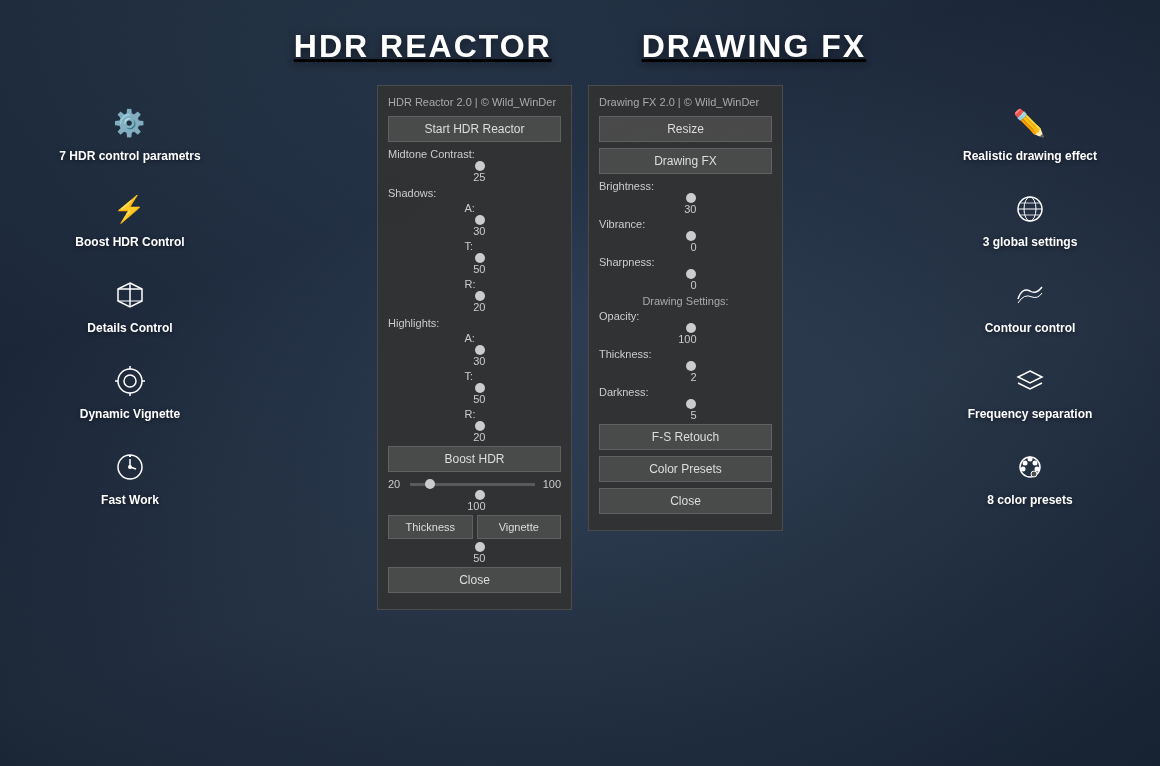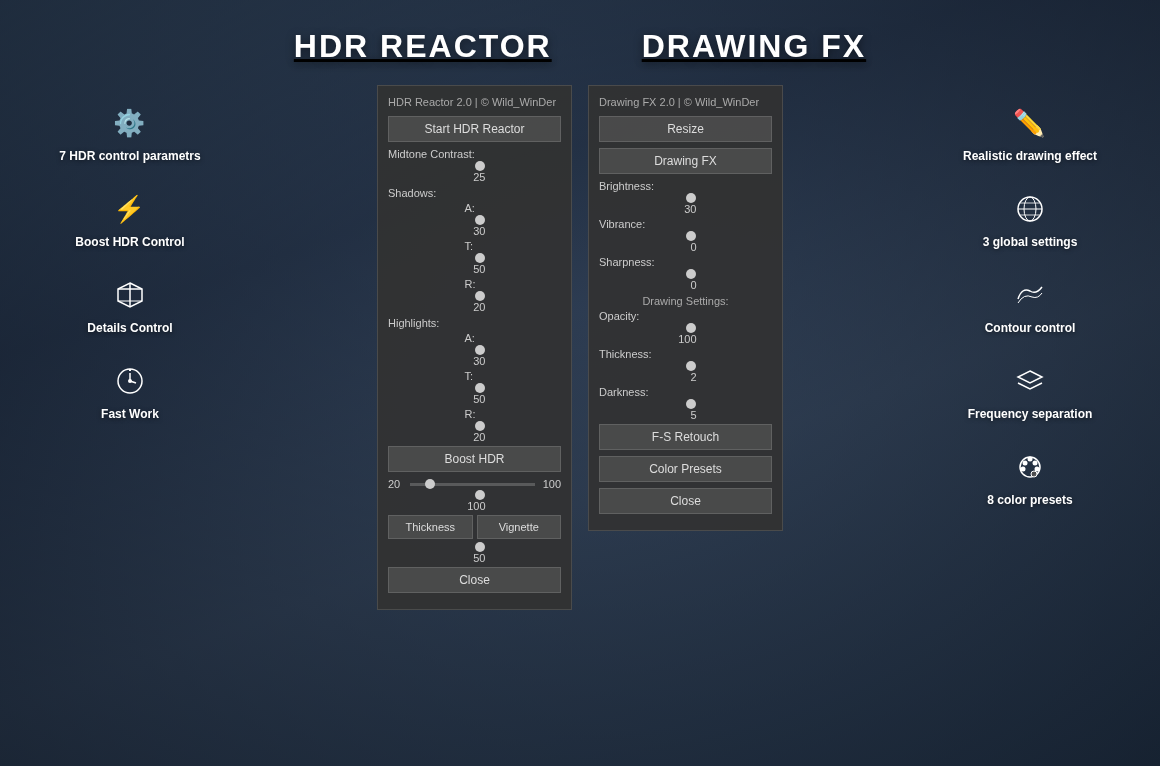--- a/index.html
+++ b/index.html
@@ -255,20 +255,33 @@
             <line x1="4" y1="10" x2="28" y2="10" stroke="white" stroke-width="1.5"></line>
             <line x1="4" y1="22" x2="28" y2="22" stroke="white" stroke-width="1"></line>
           </svg>
         </div>
         <div class="feature-label">Details Control</div>
       </div>
       <div class="feature-item">
         <div class="feature-icon">
           <svg width="32" height="32" viewBox="0 0 32 32" fill="none">
             <circle cx="16" cy="16" r="12" stroke="white" stroke-width="1.5"></circle>
+            <circle cx="16" cy="16" r="6" stroke="white" stroke-width="1.5"></circle>
+            <line x1="16" y1="4" x2="16" y2="1" stroke="white" stroke-width="1.5"></line>
+            <line x1="16" y1="28" x2="16" y2="31" stroke="white" stroke-width="1.5"></line>
+            <line x1="4" y1="16" x2="1" y2="16" stroke="white" stroke-width="1.5"></line>
+            <line x1="28" y1="16" x2="31" y2="16" stroke="white" stroke-width="1.5"></line>
+          </svg>
+        </div>
+        <div class="feature-label">Dynamic Vignette</div>
+      </div>
+      <div class="feature-item">
+        <div class="feature-icon">
+          <svg width="32" height="32" viewBox="0 0 32 32" fill="none">
+            <circle cx="16" cy="16" r="12" stroke="white" stroke-width="1.5"></circle>
             <circle cx="16" cy="16" r="2" fill="white"></circle>
             <line x1="16" y1="16" x2="16" y2="8" stroke="white" stroke-width="1.5"></line>
             <line x1="16" y1="16" x2="22" y2="18" stroke="white" stroke-width="1.5"></line>
             <line x1="16" y1="4" x2="16" y2="6" stroke="white" stroke-width="2"></line>
           </svg>
         </div>
         <div class="feature-label">Fast Work</div>
       </div>
     </div>
 

